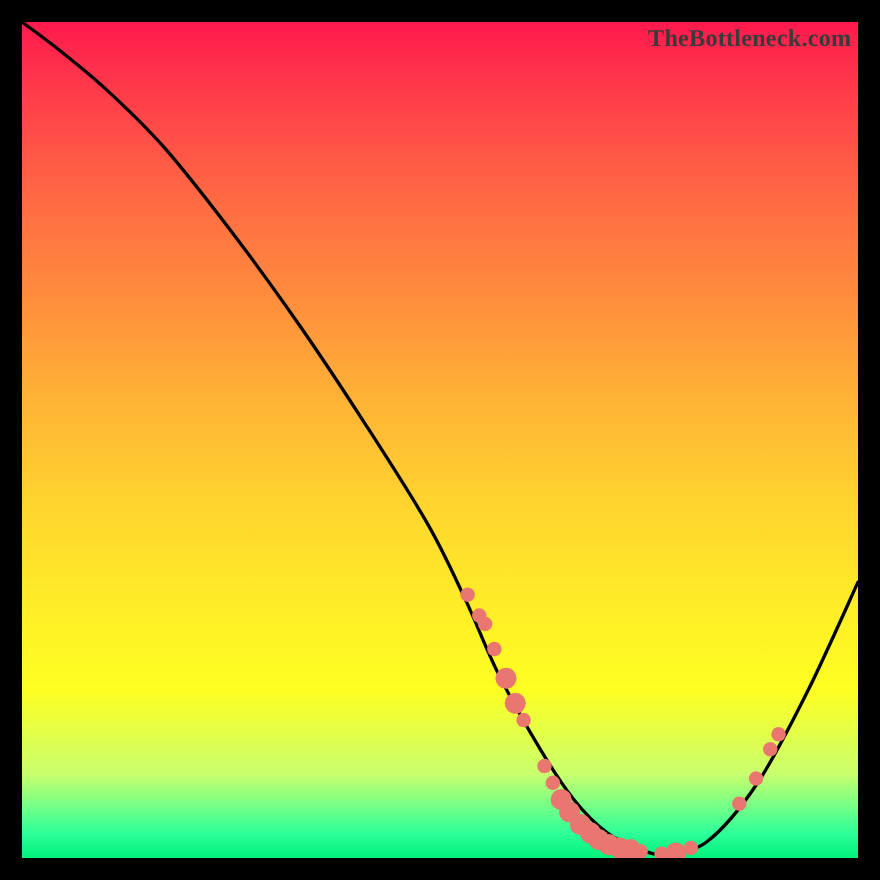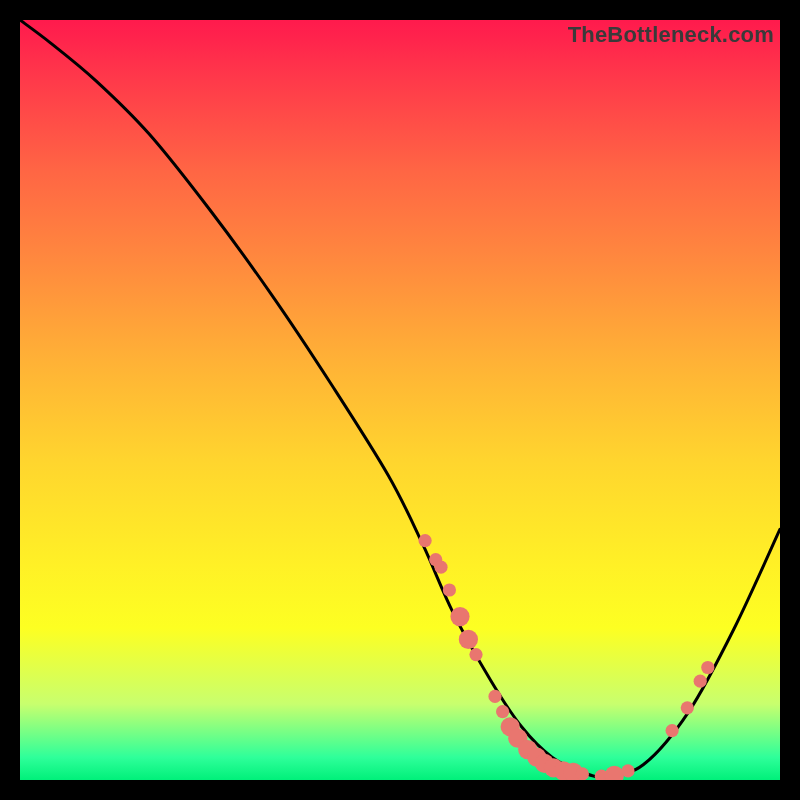--- a/index.html
+++ b/index.html
@@ -11,20 +11,21 @@
     overflow: hidden;
     font-family: Arial, Helvetica, sans-serif;
   }
   .frame {
     position: absolute;
     left: 20px;
     top: 20px;
     width: 760px;
     height: 629px;
     box-sizing: border-box;
+    font-family: Liberation Serif, serif;
   }
   .plot {
     position: absolute;
     left: 0;
     top: 0;
     width: 760px;
     height: 760px;
     background: linear-gradient(to bottom,
       #ff1a4d 0%,
       #ff3a4a 8%,

